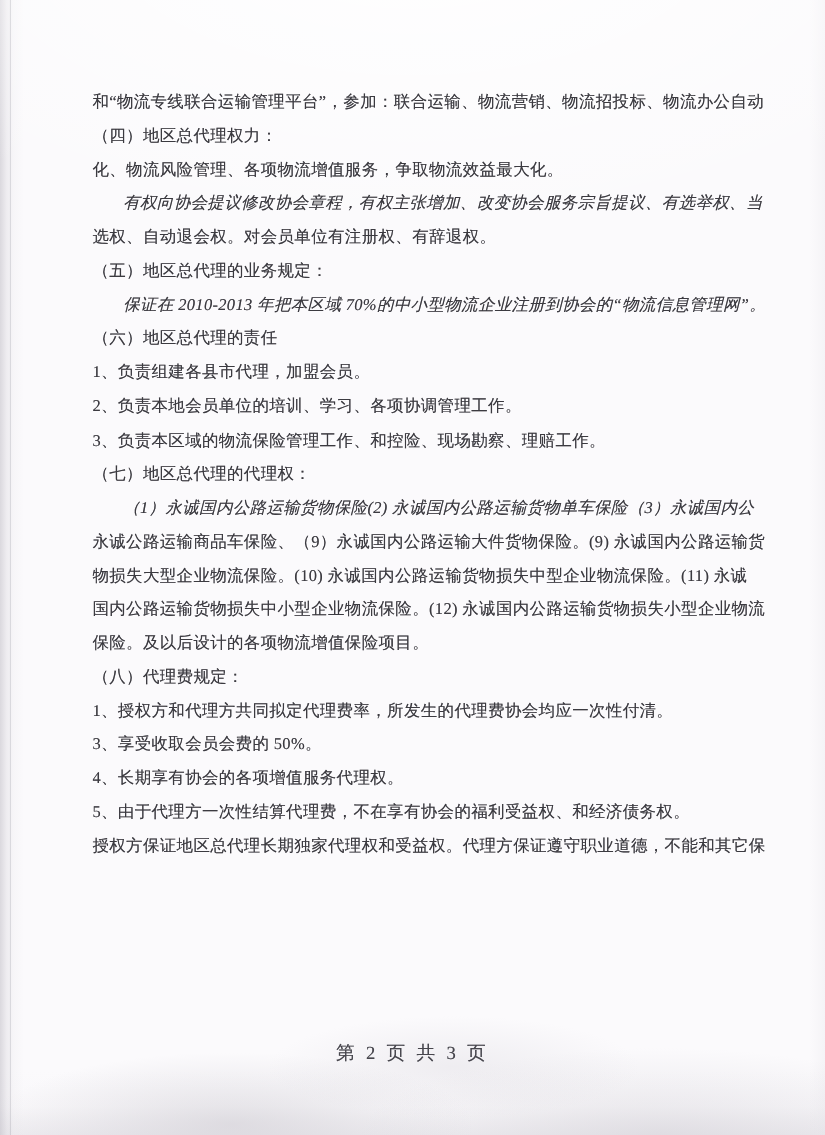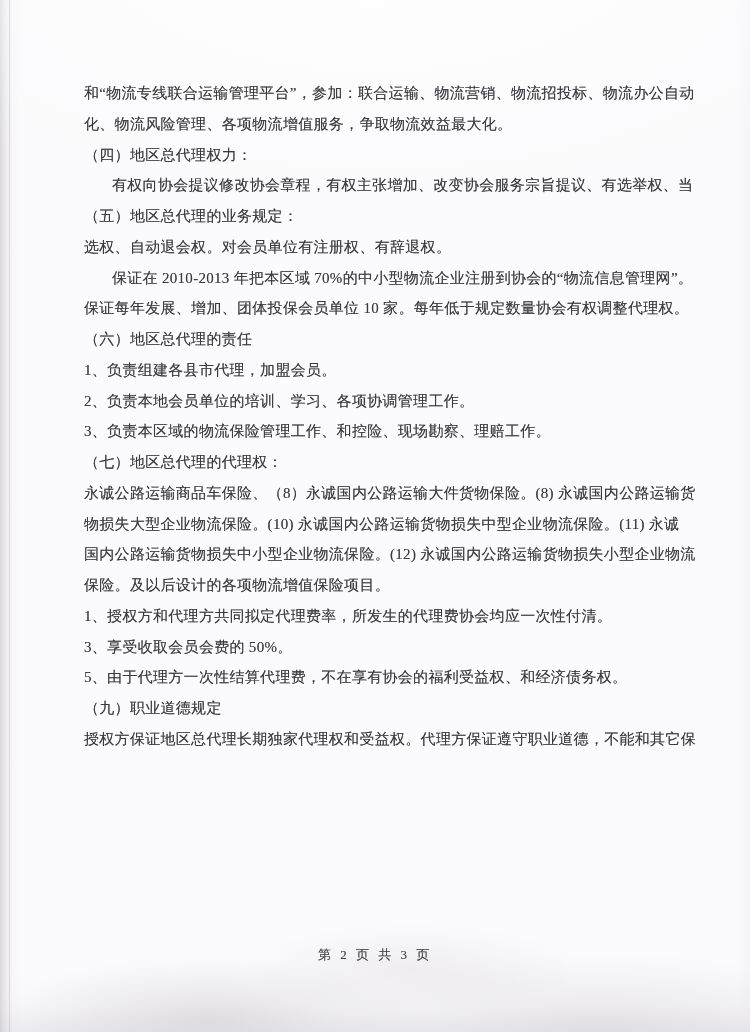--- a/index.html
+++ b/index.html
@@ -47,55 +47,57 @@
     height: 30.75px;
     line-height: 30.75px;
     font-size: 15px;
     letter-spacing: 0.3px;
     white-space: nowrap;
     overflow: hidden;
     text-shadow: 0 0 0.5px rgba(59,58,64,0.55);
   }
   .line.indent {
     padding-left: 28px;
+    font-style: italic;
   }
   .page-footer {
     position: absolute;
     left: 0;
     top: 946px;
     width: 100%;
     text-align: center;
-    font-size: 13px;
+    font-size: 17px;
     letter-spacing: 3px;
     color: #47464d;
     text-shadow: 0 0 0.5px rgba(70,69,77,0.5);
   }
 </style>
 </head>
 <body>
 
 <div class="scan-page">
   <div class="doc-body">
       <div class="line">和“物流专线联合运输管理平台”，参加：联合运输、物流营销、物流招投标、物流办公自动</div>
+      <div class="line">（四）地区总代理权力：</div>
       <div class="line">化、物流风险管理、各项物流增值服务，争取物流效益最大化。</div>
-      <div class="line">（四）地区总代理权力：</div>
       <div class="line indent">有权向协会提议修改协会章程，有权主张增加、改变协会服务宗旨提议、有选举权、当</div>
+      <div class="line">选权、自动退会权。对会员单位有注册权、有辞退权。</div>
       <div class="line">（五）地区总代理的业务规定：</div>
-      <div class="line">选权、自动退会权。对会员单位有注册权、有辞退权。</div>
       <div class="line indent">保证在 2010-2013 年把本区域 70%的中小型物流企业注册到协会的“物流信息管理网”。</div>
-      <div class="line">保证每年发展、增加、团体投保会员单位 10 家。每年低于规定数量协会有权调整代理权。</div>
       <div class="line">（六）地区总代理的责任</div>
       <div class="line">1、负责组建各县市代理，加盟会员。</div>
       <div class="line">2、负责本地会员单位的培训、学习、各项协调管理工作。</div>
       <div class="line">3、负责本区域的物流保险管理工作、和控险、现场勘察、理赔工作。</div>
       <div class="line">（七）地区总代理的代理权：</div>
-      <div class="line">永诚公路运输商品车保险、（8）永诚国内公路运输大件货物保险。(8) 永诚国内公路运输货</div>
+      <div class="line indent">（1）永诚国内公路运输货物保险(2) 永诚国内公路运输货物单车保险（3）永诚国内公</div>
+      <div class="line">永诚公路运输商品车保险、（9）永诚国内公路运输大件货物保险。(9) 永诚国内公路运输货</div>
       <div class="line">物损失大型企业物流保险。(10) 永诚国内公路运输货物损失中型企业物流保险。(11) 永诚</div>
       <div class="line">国内公路运输货物损失中小型企业物流保险。(12) 永诚国内公路运输货物损失小型企业物流</div>
       <div class="line">保险。及以后设计的各项物流增值保险项目。</div>
+      <div class="line">（八）代理费规定：</div>
       <div class="line">1、授权方和代理方共同拟定代理费率，所发生的代理费协会均应一次性付清。</div>
       <div class="line">3、享受收取会员会费的 50%。</div>
+      <div class="line">4、长期享有协会的各项增值服务代理权。</div>
       <div class="line">5、由于代理方一次性结算代理费，不在享有协会的福利受益权、和经济债务权。</div>
-      <div class="line">（九）职业道德规定</div>
       <div class="line">授权方保证地区总代理长期独家代理权和受益权。代理方保证遵守职业道德，不能和其它保</div>
     </div>
   <div class="page-footer">第 2 页 共 3 页</div>
 </div>
 
 </body></html>

